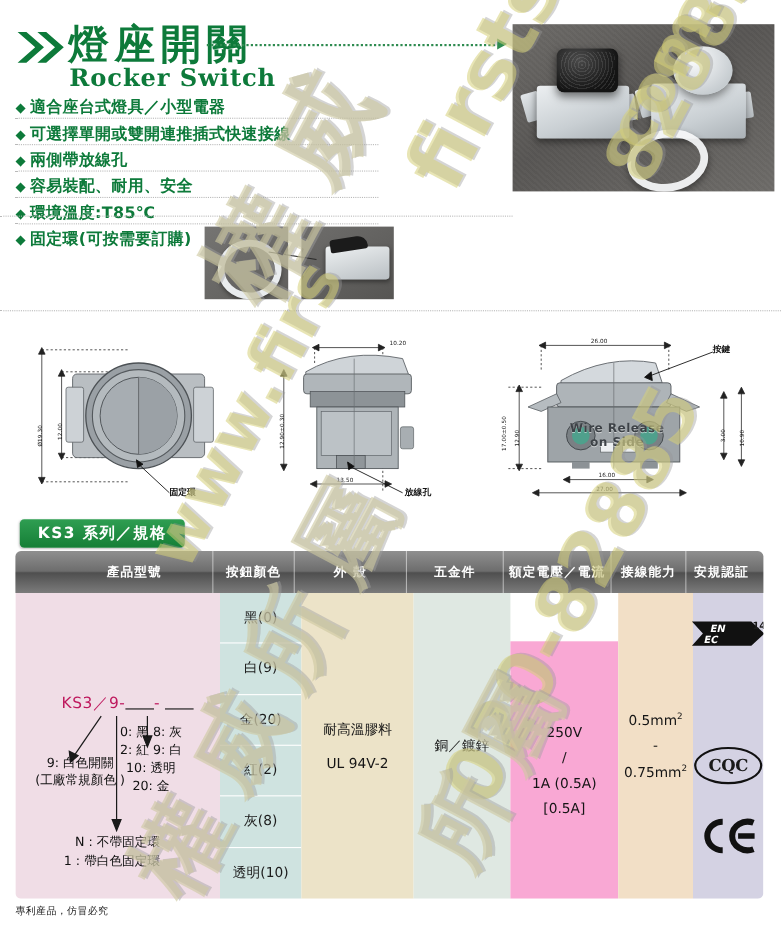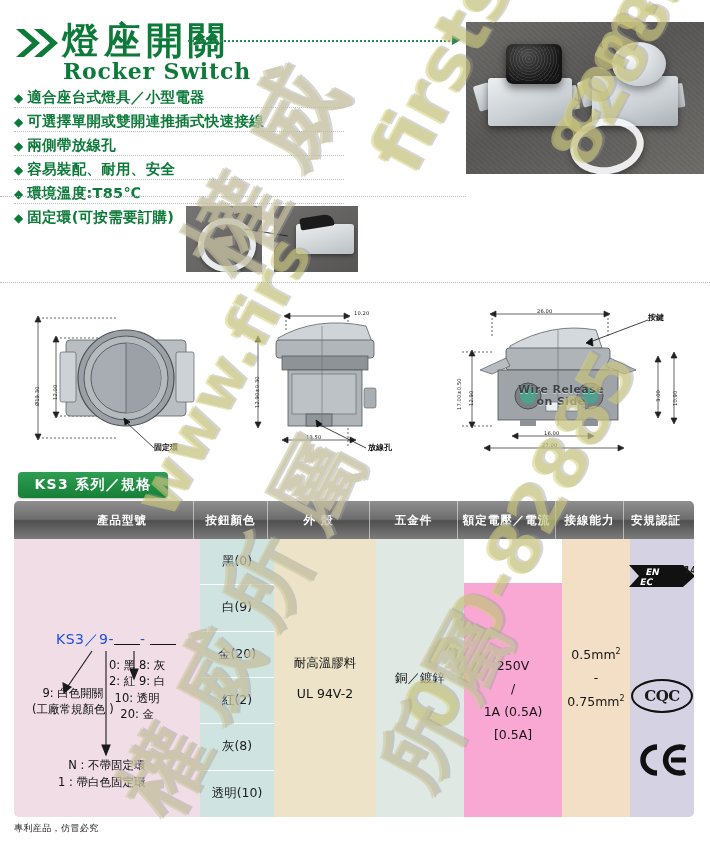--- a/index.html
+++ b/index.html
@@ -110,21 +110,21 @@
   .c-shell{background:#ece3c8;}
   .c-metal{background:#dfe8e2;}
   .c-volt{background:#f9a8d4;margin-top:44px;}
   .c-wire{background:#f2dfc6;}
   .c-cert{background:#d4d2e3;}
   .btn-cell{height:46.33px;display:flex;align-items:center;justify-content:center;
      border-bottom:1px solid #ffffff;box-sizing:border-box;font-size:12.5px;color:#1c1c1c;}
   .btn-cell:last-child{border-bottom:none;}
 
   .model-art{position:absolute;left:0;top:0;width:100%;height:100%;}
-  .m-code{position:absolute;left:42px;top:92px;font-size:14px;color:#1d4ed8;letter-spacing:.5px;}
+  .m-code{position:absolute;left:42px;top:92px;font-size:14px;color:#be185d;letter-spacing:.5px;}
   .m-ul{display:inline-block;border-bottom:1.4px solid #111;width:26px;height:11px;vertical-align:-1px;}
   .m-note{position:absolute;font-size:11.5px;color:#111;line-height:1.35;white-space:nowrap;}
   .m-left{left:18px;top:147px;text-align:center;}
   .m-mid{left:95px;top:118px;line-height:1.42;}
   .m-bot{left:44px;top:218px;line-height:1.45;text-align:right;}
 
   .cellv{font-size:12.5px;line-height:1.85;color:#151515;text-align:center;}
   .sup{font-size:8px;vertical-align:super;}
 
   .cert{position:absolute;left:50%;transform:translateX(-50%);}

